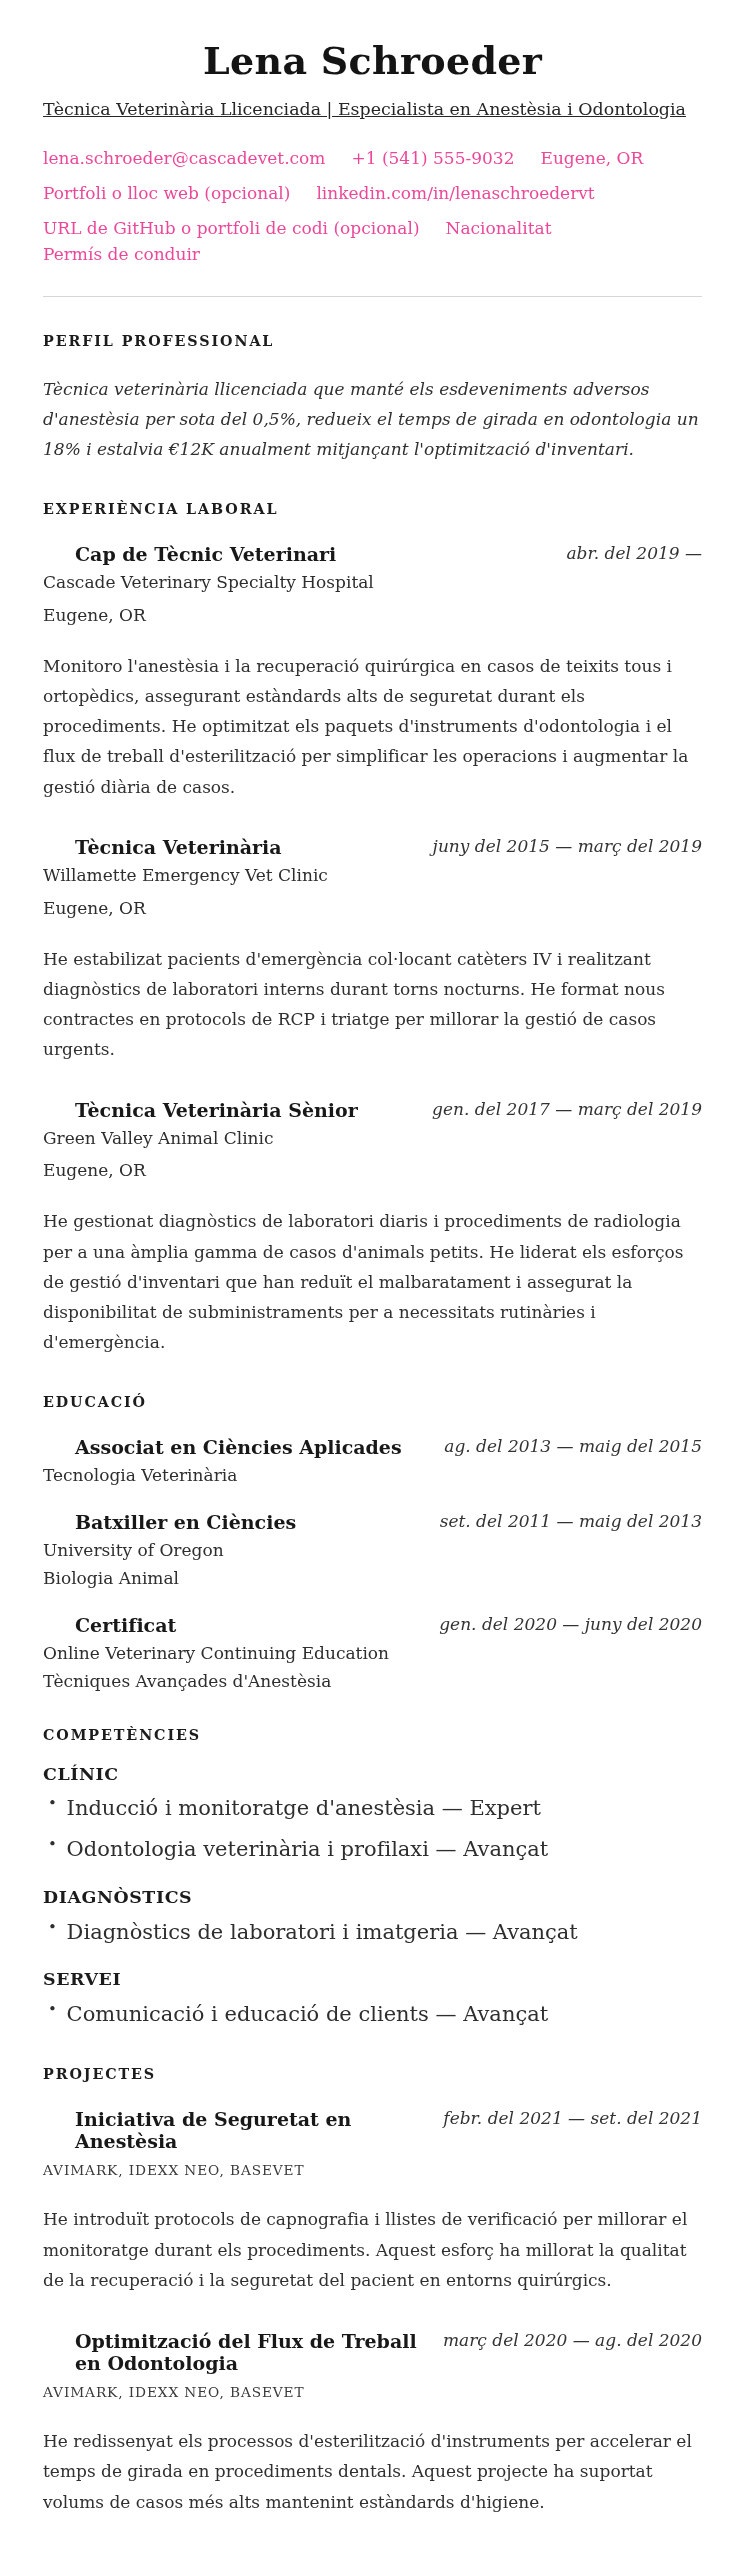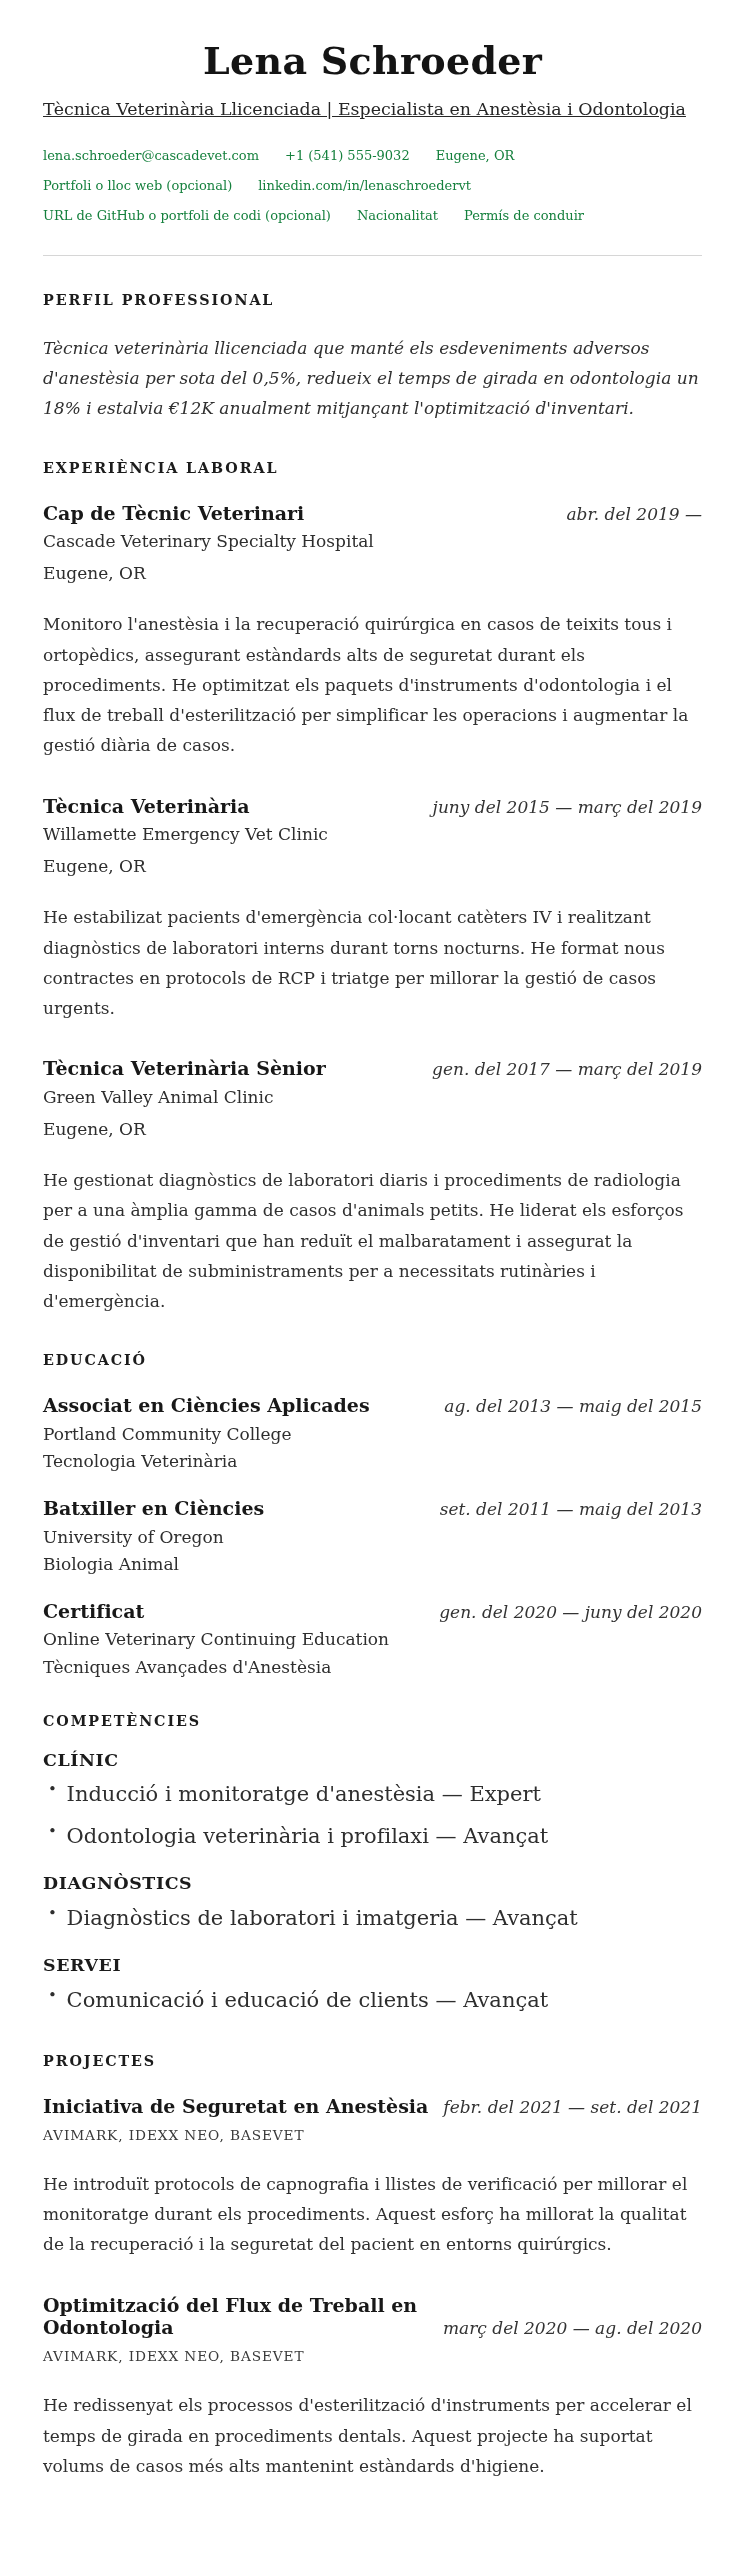--- a/index.html
+++ b/index.html
@@ -5,30 +5,30 @@
   html,body{margin:0;padding:0;background:#ffffff;}
   body{
     width:745px;min-height:2576px;box-sizing:border-box;
     font-family:"DejaVu Serif","Liberation Serif",serif;
     color:#1f1f1f;
   }
   .page{padding:40px 43px 50px 43px;}
   
   .name{font-size:38px;font-weight:bold;letter-spacing:0.3px;color:#141414;line-height:1.1;text-align:center;}
   .headline{font-size:17.4px;color:#262626;margin-top:17.4px;text-decoration:underline;}
-  .contact{margin-top:28.6px;font-size:13px;color:#15803d;}
+  .contact{margin-top:28.6px;font-size:17px;color:#ec4899;}
   .contact-row{margin-top:15px;display:flex;flex-wrap:wrap;column-gap:26px;row-gap:6.2px;}
   .contact-row:first-child{margin-top:0;}
   .divider{border:none;border-top:1.9px solid #d6d6d6;margin:32px 0 0 0;}
   
   .section{margin-top:36px;}
   .sec-heading{font-size:14.3px;font-weight:bold;letter-spacing:1.9px;color:#1c1c1c;margin:0 0 8.7px 0;}
   
   .entry{margin-top:26px;}
-  .entry-head{display:flex;justify-content:space-between;align-items:flex-end;}
+  .entry-head{display:flex;justify-content:space-between;align-items:flex-start;margin-left:32px;}
   .entry-title{font-size:19px;font-weight:bold;color:#181818;}
   .entry-date{font-size:17px;color:#333333;white-space:nowrap;font-style:italic;}
   .entry-sub{font-size:17px;color:#2e2e2e;margin-top:7.4px;}
   .entry-loc{font-size:17px;color:#2e2e2e;margin-top:12.4px;}
   .entry-desc{font-size:17px;color:#303030;line-height:1.78;margin-top:26px;max-width:658px;}
   .tag-line{font-size:13.7px;letter-spacing:0.9px;color:#3a3a3a;margin-top:10px;}
   
   .group{margin-top:21px;}
   .group-title{font-size:17.4px;font-weight:bold;letter-spacing:0.6px;color:#1b1b1b;}
   ul.blist{list-style:none;margin:6.2px 0 0 0;padding:0;}
@@ -108,21 +108,20 @@
   </section>
 
   <section class="section">
     <h2 class="sec-heading">EDUCACIÓ</h2>
 
     <div class="entry">
       <div class="entry-head">
         <span class="entry-title">Associat en Ciències Aplicades</span>
         <span class="entry-date">ag. del 2013 — maig del 2015</span>
       </div>
-      <div class="entry-sub">Portland Community College</div>
       <div class="entry-sub">Tecnologia Veterinària</div>
     </div>
 
     <div class="entry">
       <div class="entry-head">
         <span class="entry-title">Batxiller en Ciències</span>
         <span class="entry-date">set. del 2011 — maig del 2013</span>
       </div>
       <div class="entry-sub">University of Oregon</div>
       <div class="entry-sub">Biologia Animal</div>

